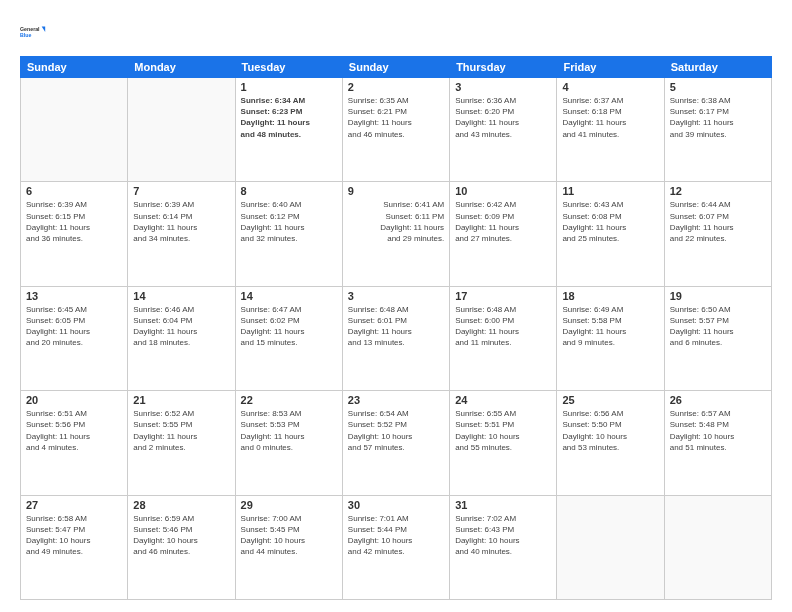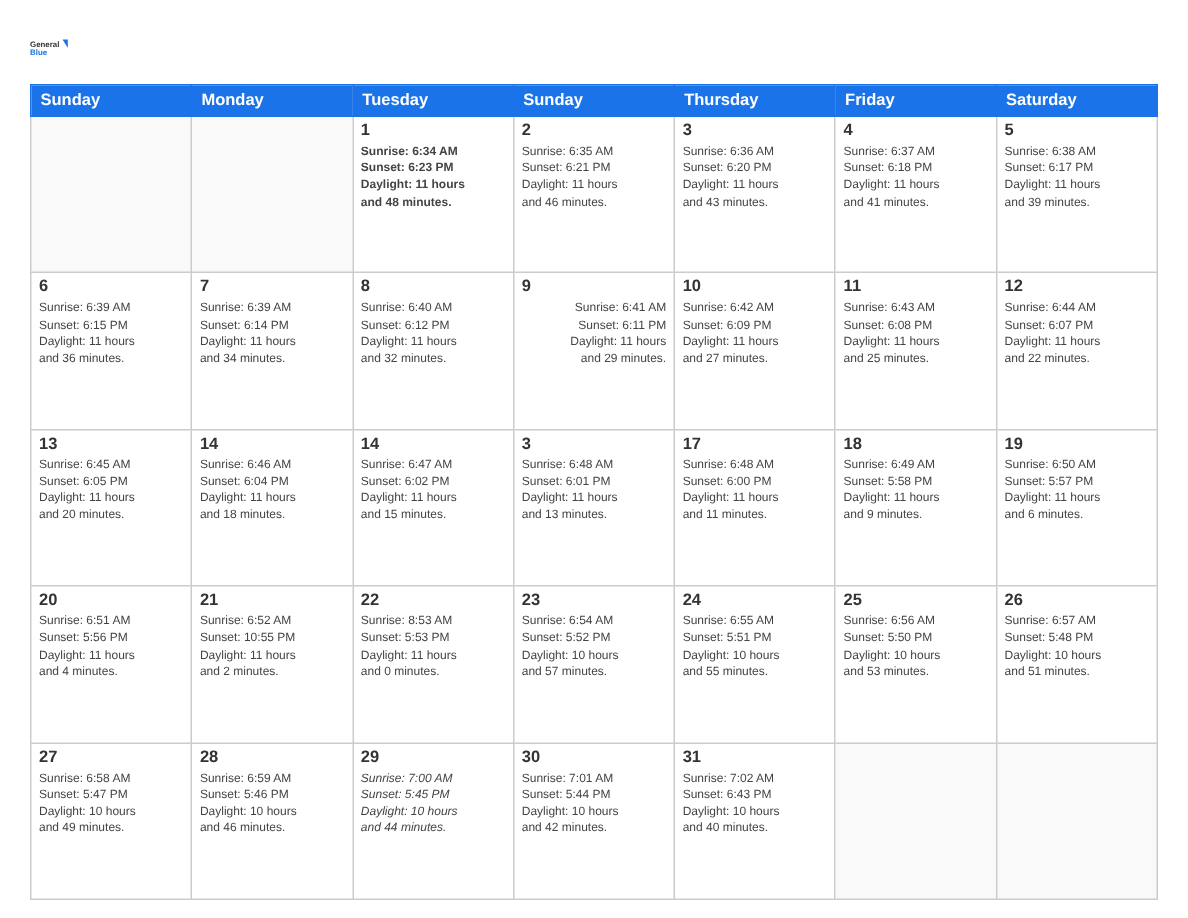--- a/index.html
+++ b/index.html
@@ -262,21 +262,21 @@
           <td>
             <div class="day-num">20</div>
             <div class="day-info" style="white-space: pre-line;">Sunrise: 6:51 AM
 Sunset: 5:56 PM
 Daylight: 11 hours
 and 4 minutes.</div>
           </td>
           <td>
             <div class="day-num">21</div>
             <div class="day-info" style="white-space: pre-line;">Sunrise: 6:52 AM
-Sunset: 10:55 PM
+Sunset: 5:55 PM
 Daylight: 11 hours
 and 2 minutes.</div>
           </td>
           <td>
             <div class="day-num">22</div>
             <div class="day-info" style="white-space: pre-line;">Sunrise: 8:53 AM
 Sunset: 5:53 PM
 Daylight: 11 hours
 and 0 minutes.</div>
           </td>
@@ -319,21 +319,21 @@
           </td>
           <td>
             <div class="day-num">28</div>
             <div class="day-info" style="white-space: pre-line;">Sunrise: 6:59 AM
 Sunset: 5:46 PM
 Daylight: 10 hours
 and 46 minutes.</div>
           </td>
           <td>
             <div class="day-num">29</div>
-            <div class="day-info" style="white-space: pre-line; font-style: italic;">Sunrise: 7:00 AM
+            <div class="day-info" style="white-space: pre-line;">Sunrise: 7:00 AM
 Sunset: 5:45 PM
 Daylight: 10 hours
 and 44 minutes.</div>
           </td>
           <td>
             <div class="day-num">30</div>
             <div class="day-info" style="white-space: pre-line;">Sunrise: 7:01 AM
 Sunset: 5:44 PM
 Daylight: 10 hours
 and 42 minutes.</div>

